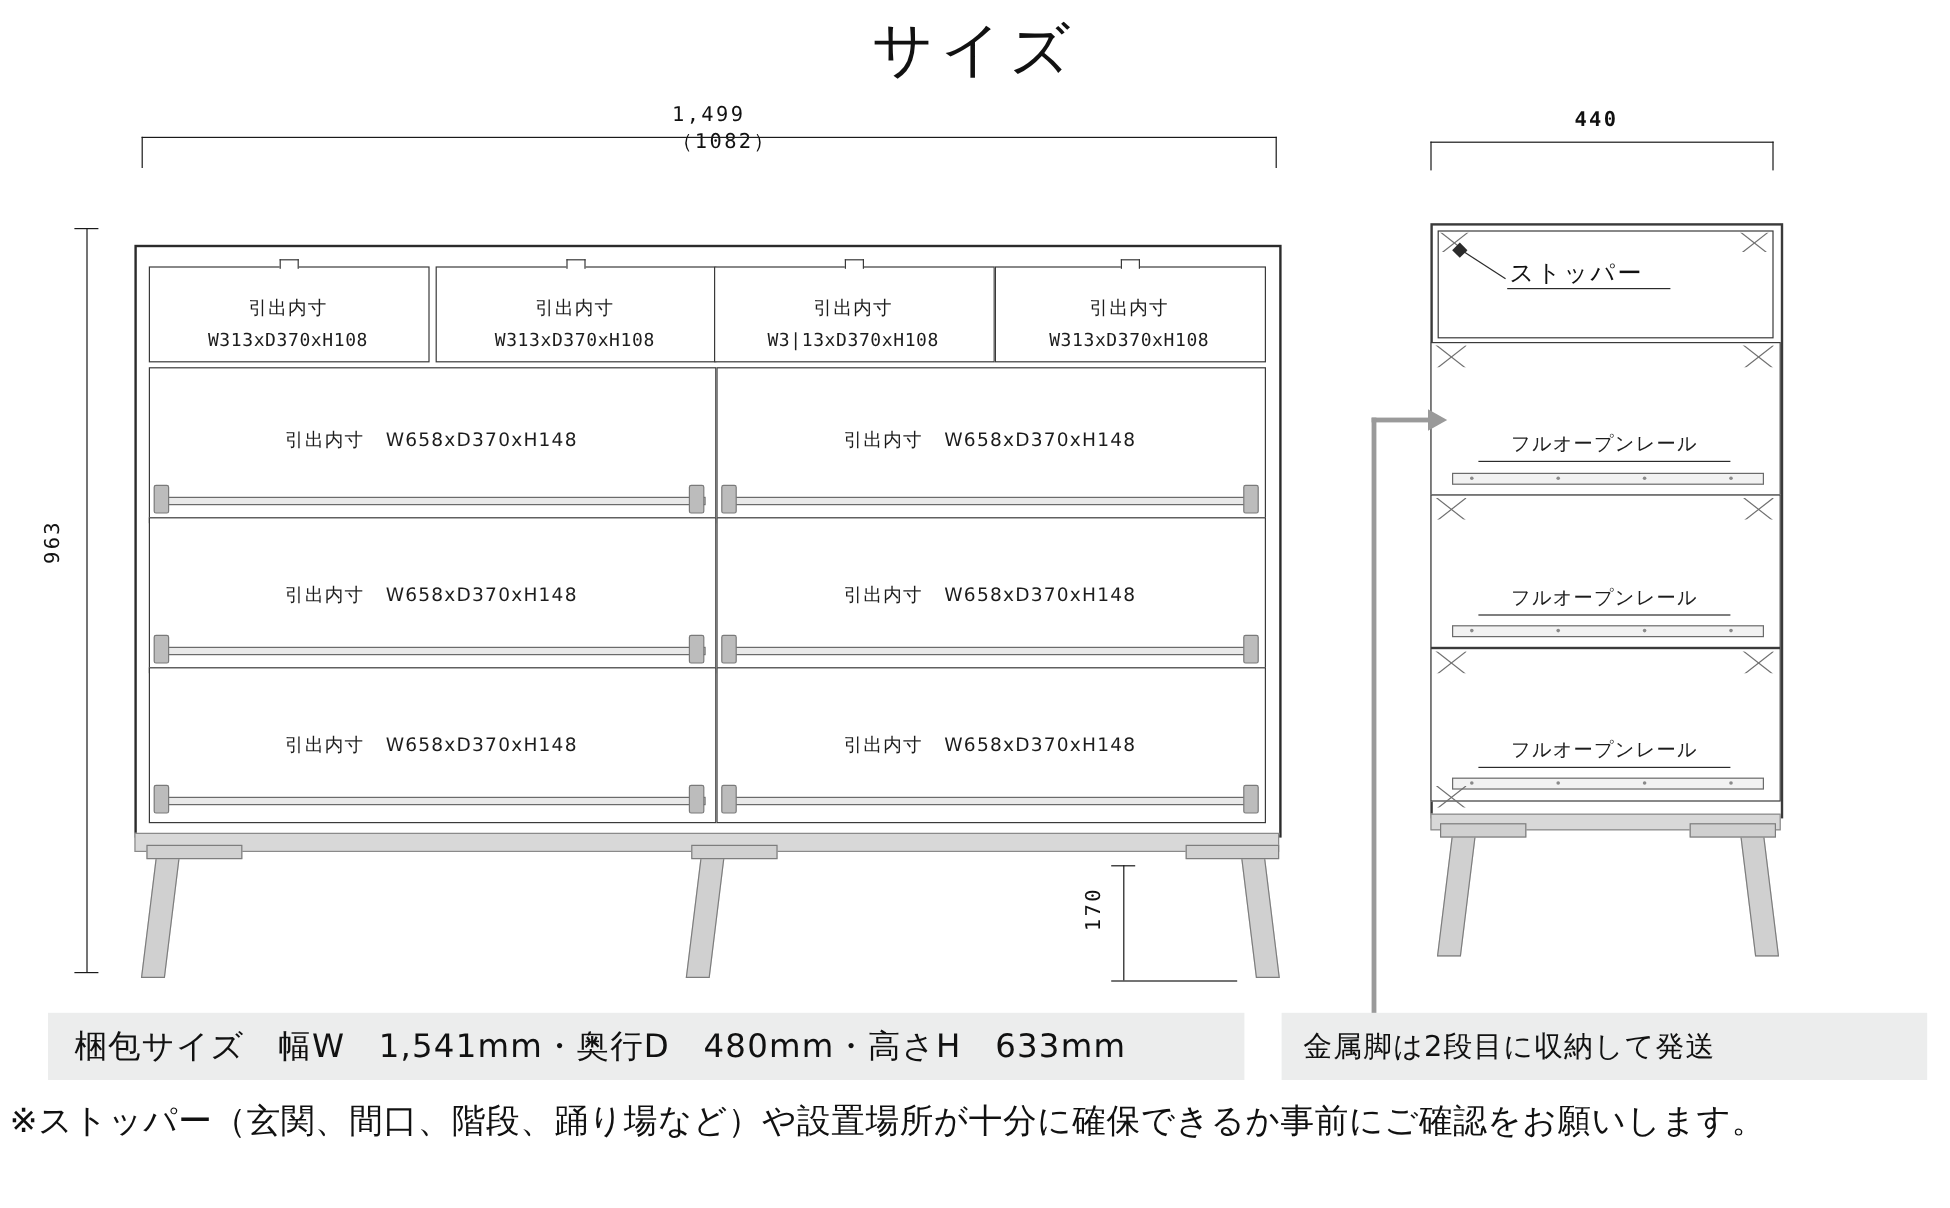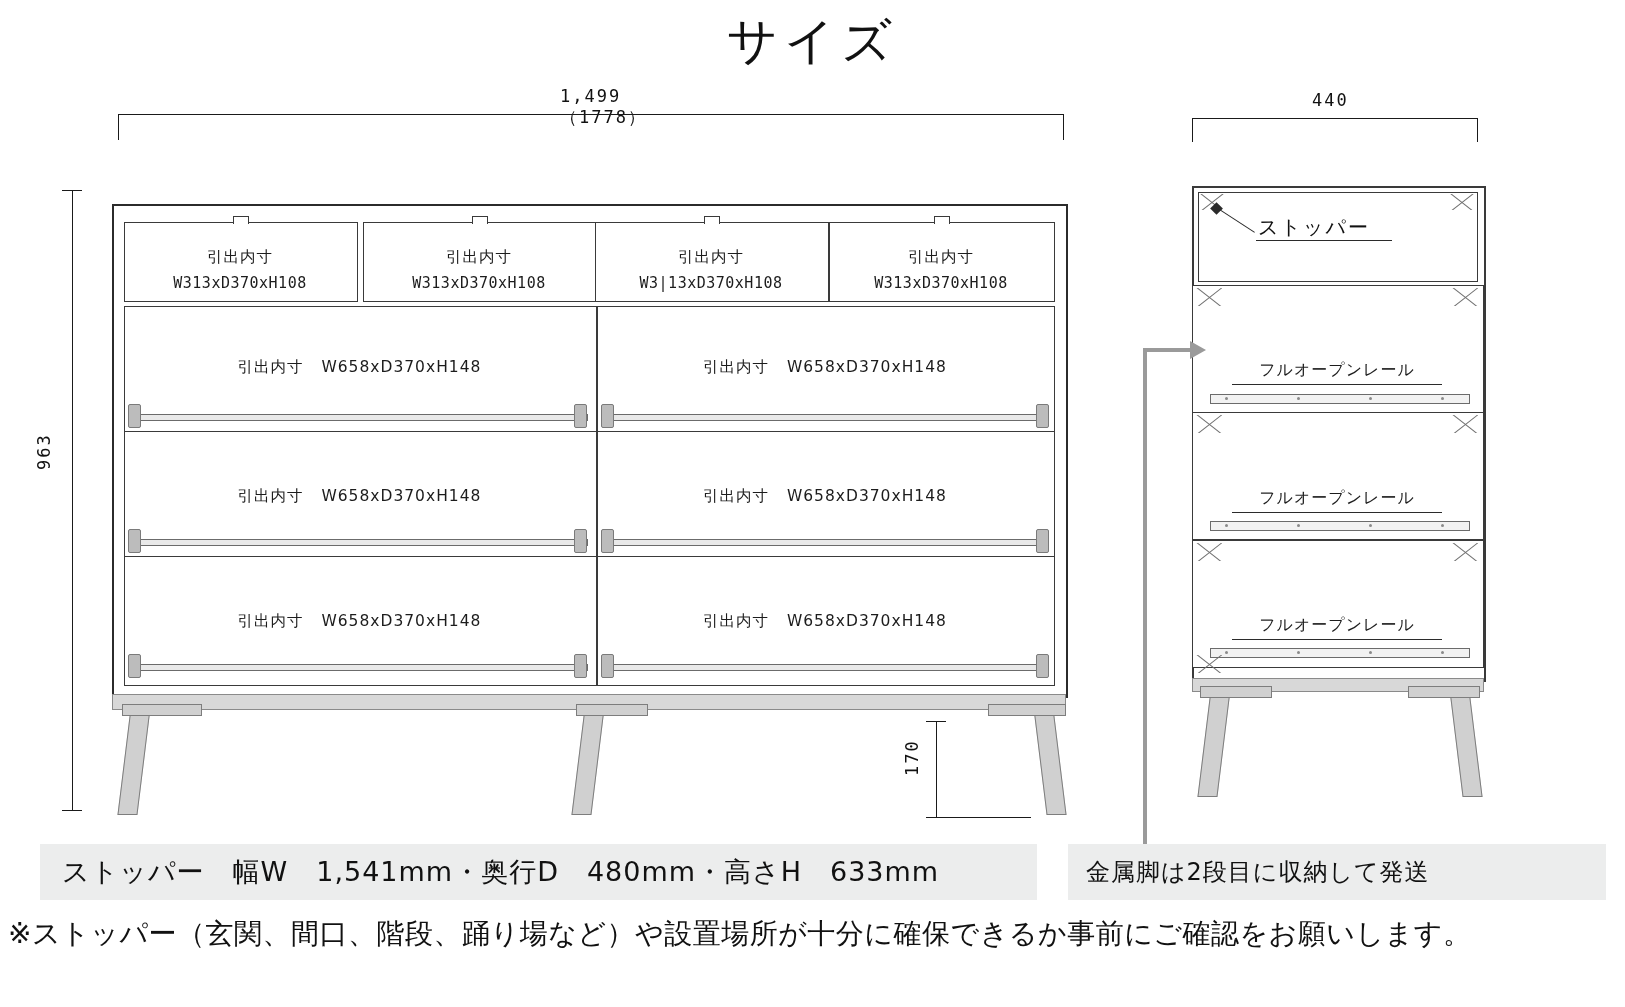--- a/index.html
+++ b/index.html
@@ -65,35 +65,35 @@
     font-size:28px;letter-spacing:0.5px;color:#111;white-space:nowrap;
   }
   .arrow-line{position:absolute;background:#9a9a9a;}
 </style>
 </head>
 <body>
 
 <div class="abs" id="title">サイズ</div>
 
 <div class="abs">
-  <div class="dim-label abs" style="left:560px;top:86px;">1,499（1778）</div>
+  <div class="dim-label abs" style="left:560px;top:86px;">1,499（1082）</div>
   <div class="line-h" style="left:118px;top:114px;width:946px;"></div>
   <div class="line-v" style="left:118px;top:114px;height:26px;"></div>
   <div class="line-v" style="left:1063px;top:114px;height:26px;"></div>
 </div>
 
 <div class="abs">
   <div class="line-v" style="left:72px;top:190px;height:620px;"></div>
   <div class="line-h" style="left:62px;top:190px;width:20px;"></div>
   <div class="line-h" style="left:62px;top:810px;width:20px;"></div>
   <div class="dim-label abs" style="left:34px;top:470px;transform:rotate(-90deg);transform-origin:left top;">963</div>
 </div>
 
 <div class="abs">
-  <div class="dim-label abs" style="left:1312px;top:90px;">440</div>
+  <div class="dim-label abs" style="left:1312px;top:90px;font-weight:bold;">440</div>
   <div class="line-h" style="left:1192px;top:118px;width:286px;"></div>
   <div class="line-v" style="left:1192px;top:118px;height:24px;"></div>
   <div class="line-v" style="left:1477px;top:118px;height:24px;"></div>
 </div>
 
 <div class="abs" style="left:0;top:16px;width:1100px;height:830px;">
 
   <div class="cab-outer" style="left:112px;top:188px;width:952px;height:490px;"></div>
 
   <div class="inner-box" style="left:124px;top:206px;width:232px;height:78px;"></div>
@@ -243,16 +243,16 @@
   <div class="leg" style="left:1456px;top:690px;width:18px;height:105px;transform:skewX(7deg);"></div>
   <div class="leg" style="left:1408px;top:686px;width:70px;height:10px;"></div>
 </div>
 
 <div class="abs">
   <div class="arrow-line" style="left:1143px;top:348px;width:55px;height:4px;"></div>
   <div class="abs" style="left:1190px;top:341px;width:0;height:0;border-left:16px solid #9a9a9a;border-top:9px solid transparent;border-bottom:9px solid transparent;"></div>
   <div class="arrow-line" style="left:1143px;top:348px;width:4px;height:500px;"></div>
 </div>
 
-<div class="banner" id="banner-pack">ストッパー　幅W　1,541mm・奥行D　480mm・高さH　633mm</div>
+<div class="banner" id="banner-pack">梱包サイズ　幅W　1,541mm・奥行D　480mm・高さH　633mm</div>
 <div class="banner" id="banner-leg">金属脚は2段目に収納して発送</div>
 
 <div id="note">※ストッパー（玄関、間口、階段、踊り場など）や設置場所が十分に確保できるか事前にご確認をお願いします。</div>
 
 </body></html>

